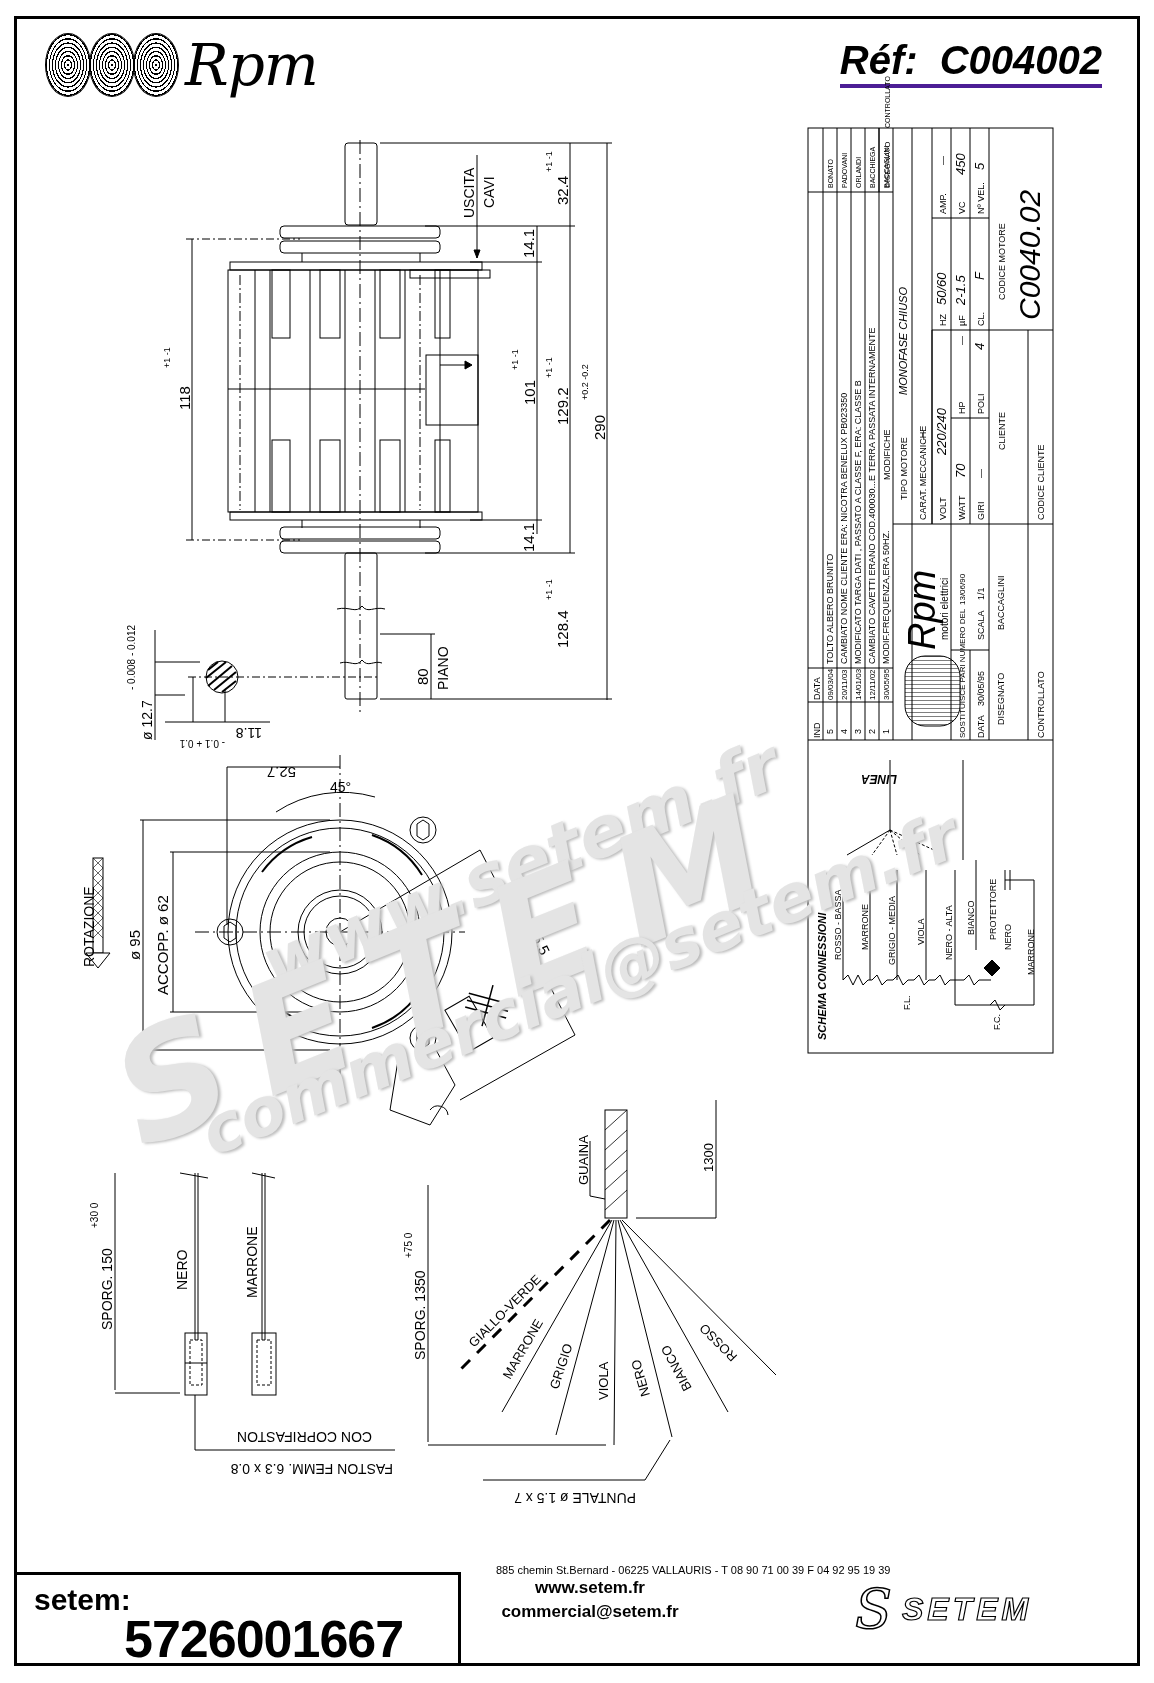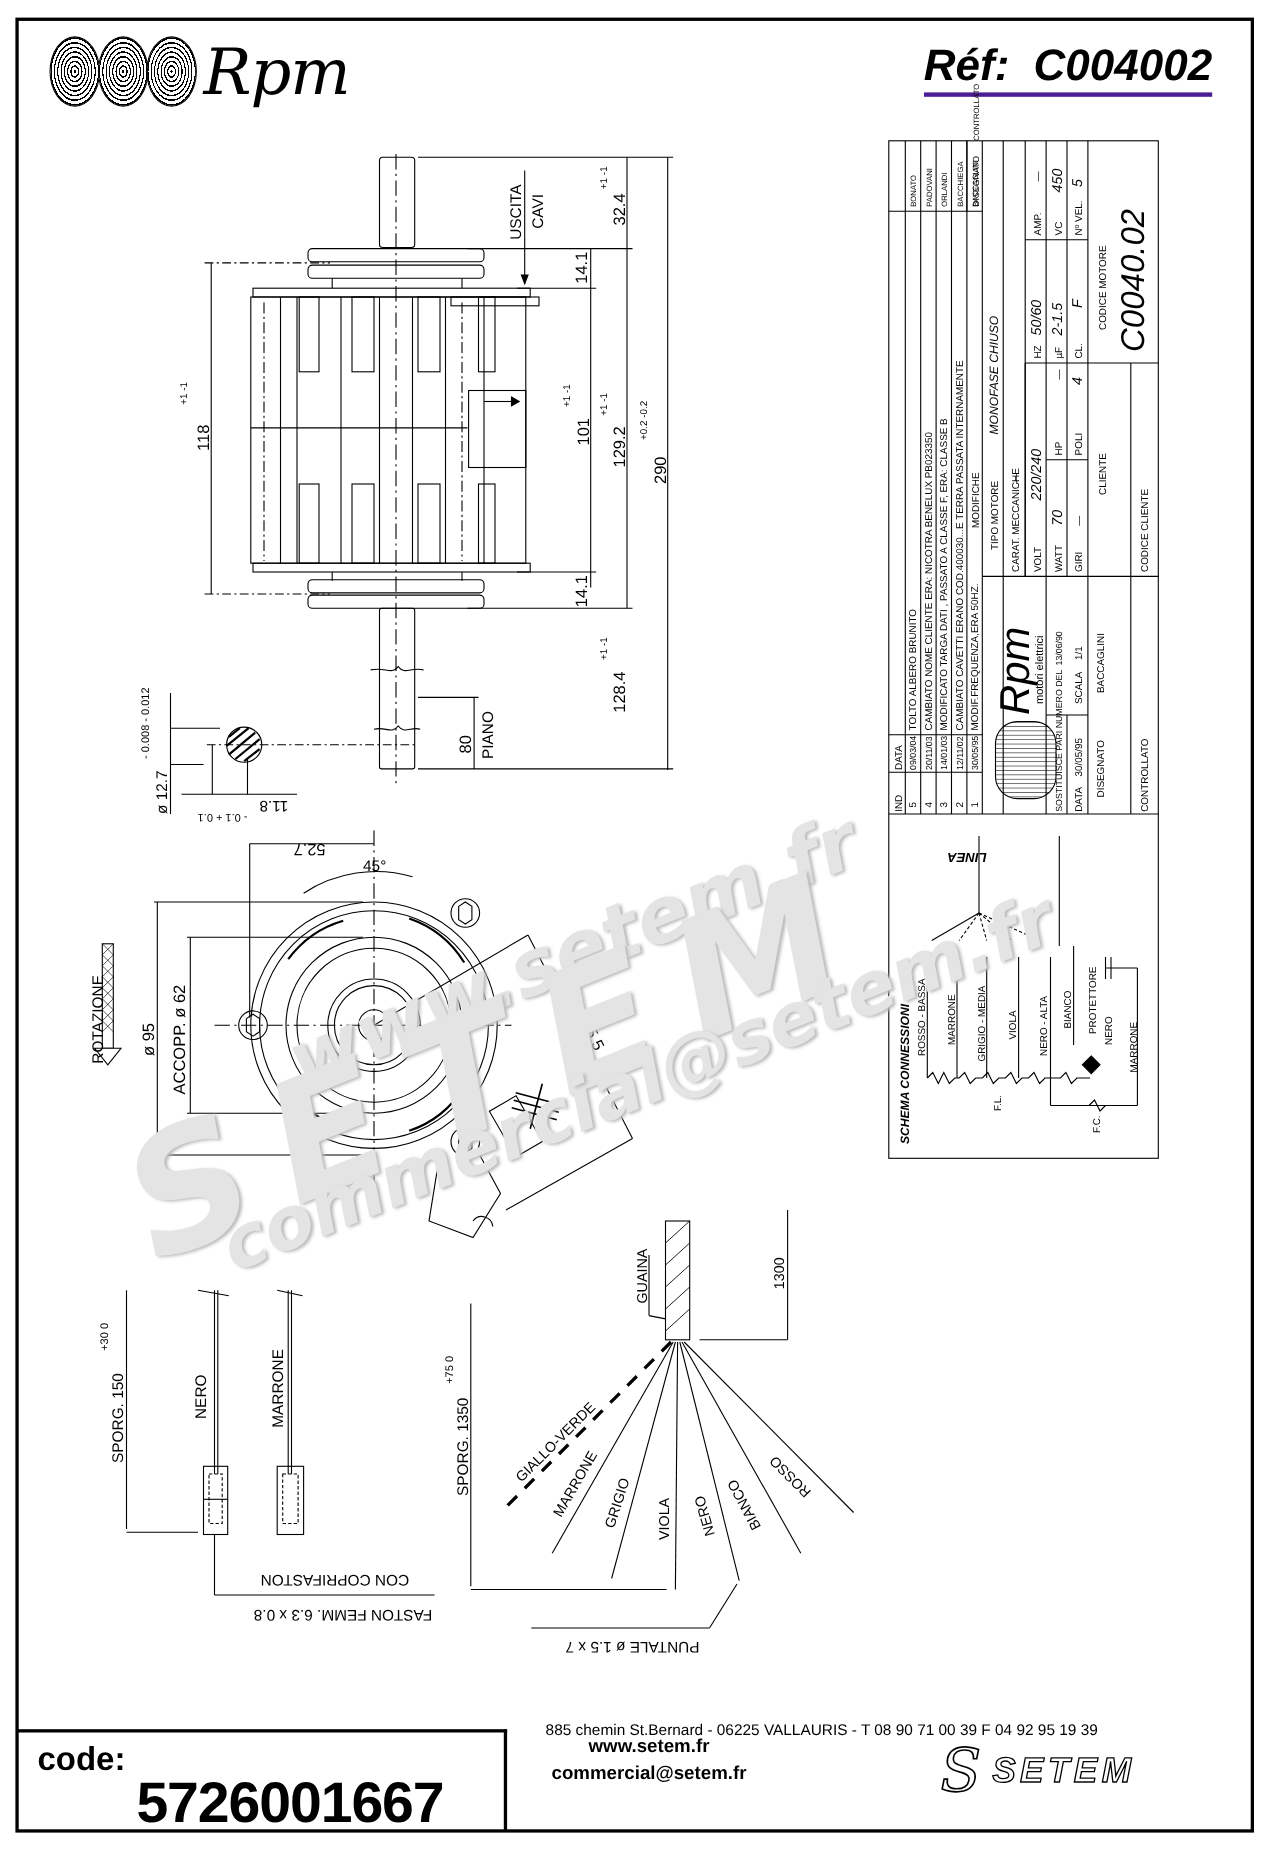--- a/index.html
+++ b/index.html
@@ -11,21 +11,21 @@
   .logo-text{font-family:"DejaVu Serif",serif;font-style:italic;font-size:58px;margin-left:8px;letter-spacing:-1px;}
   .ref{position:absolute;right:52px;top:38px;font-weight:bold;font-style:italic;font-size:40px;border-bottom:4px solid #4c1d95;line-height:44px;padding-bottom:2px;}
   .ref span{margin-left:22px;}
   svg text{font-family:"Liberation Sans",sans-serif;}
   .drawing{position:absolute;left:0;top:0;}
   .watermark{position:absolute;font-family:"DejaVu Sans",sans-serif;font-weight:bold;font-style:italic;color:#e4e4e4;text-shadow:2px 2px 3px #bbb;transform-origin:left top;white-space:nowrap;pointer-events:none;}
   .bottom-code{position:absolute;left:16px;top:1572px;width:445px;height:92px;border-top:3px solid #000;border-right:3px solid #000;box-sizing:border-box;}
   .code-label{position:absolute;left:18px;top:8px;font-size:30px;font-weight:bold;}
   .code-value{position:absolute;left:108px;top:34px;font-size:52px;font-weight:bold;letter-spacing:-1px;}
   .contact{position:absolute;left:470px;top:1576px;width:240px;text-align:center;font-weight:bold;font-size:17px;line-height:24px;}
-  .address{position:absolute;left:496px;top:1564px;font-size:14px;white-space:nowrap;}
+  .address{position:absolute;left:496px;top:1564px;font-size:11px;white-space:nowrap;}
   .setem{position:absolute;left:855px;top:1578px;display:flex;align-items:center;}
   .setem-s{font-family:"DejaVu Serif",serif;font-size:54px;font-style:italic;color:#fff;-webkit-text-stroke:1.5px #000;}
   .setem-text{font-size:32px;font-weight:bold;font-style:italic;color:#fff;-webkit-text-stroke:1.2px #000;letter-spacing:4px;margin-left:10px;}
 </style>
 </head>
 <body>
 
 <div class="frame"></div>
 
 <div class="logo">
@@ -418,21 +418,21 @@
       <line x1="0" y1="0" x2="4" y2="0" stroke="#000" stroke-width="1"></line>
     </pattern>
   </defs>
 </svg>
 
 <div class="watermark" style="left:250px;top:930px;font-size:70px;transform:rotate(-22deg);">www.setem.fr</div>
 <div class="watermark" style="left:90px;top:1020px;font-size:150px;transform:rotate(-22deg);letter-spacing:30px;">SETEM</div>
 <div class="watermark" style="left:190px;top:1100px;font-size:66px;transform:rotate(-22deg);">commercial@setem.fr</div>
 
 <div class="bottom-code">
-  <span class="code-label">code:</span>
+  <span class="code-label">setem:</span>
   <span class="code-value">5726001667</span>
 </div>
 
 <div class="contact">
   <div>www.setem.fr</div>
   <div>commercial@setem.fr</div>
 </div>
 
 <div class="setem">
   <span class="setem-s">S</span>

